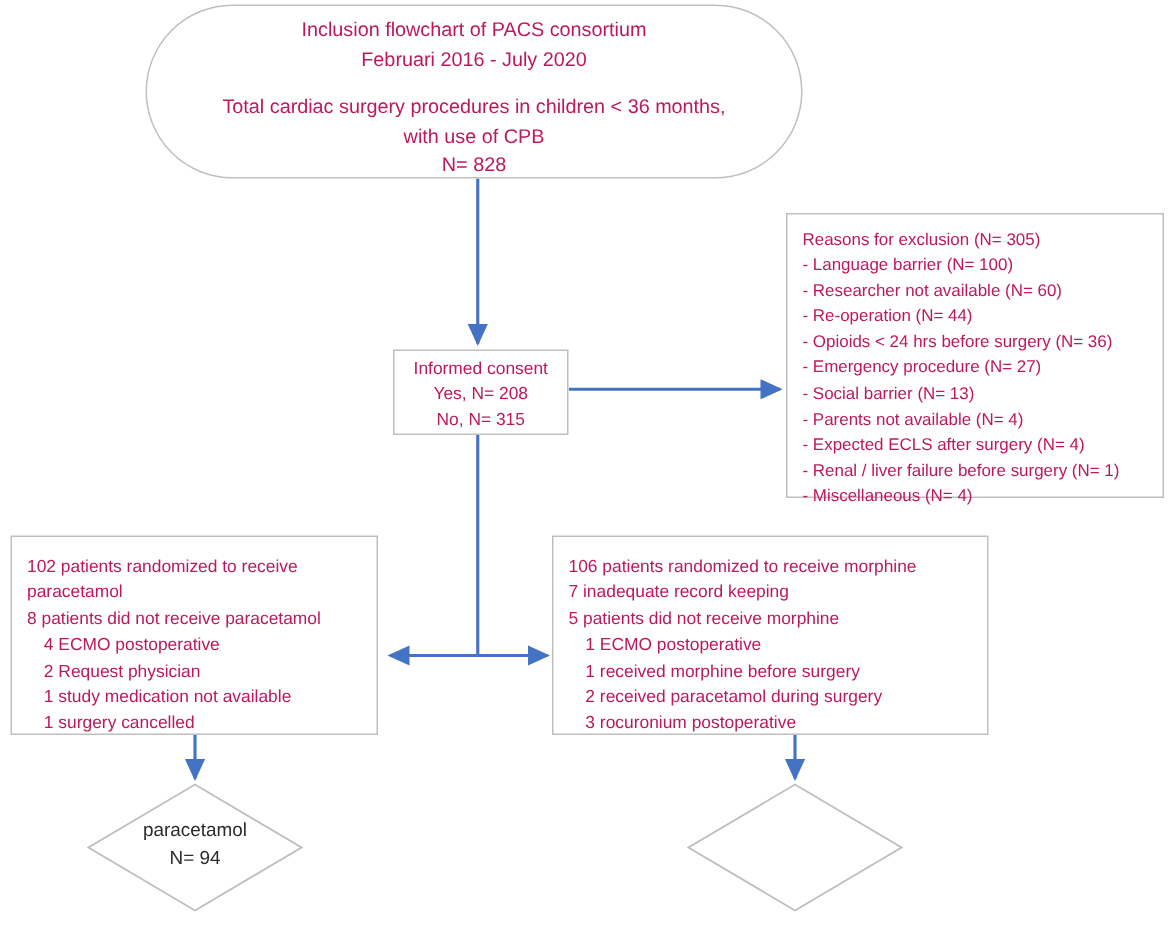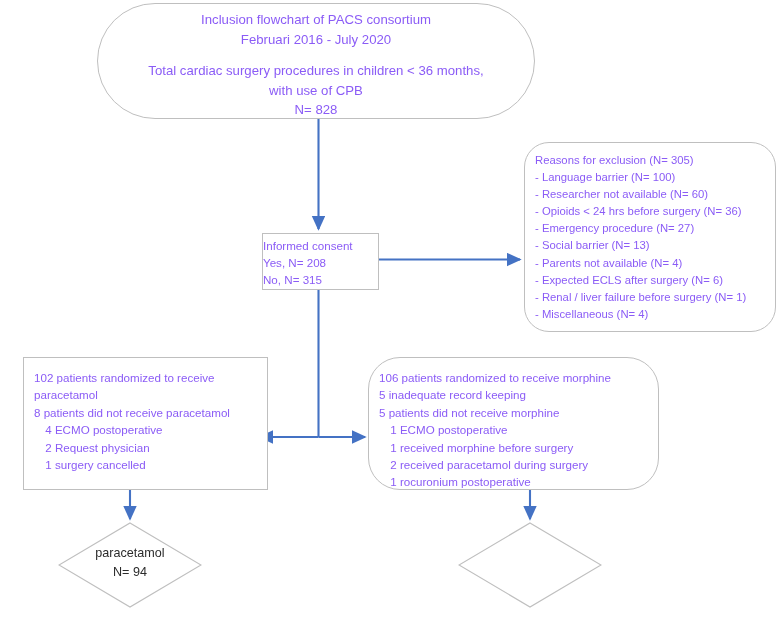--- a/index.html
+++ b/index.html
@@ -27,21 +27,21 @@
     width: 784px;
     height: 617px;
     pointer-events: none;
   }
 
   .node {
     position: absolute;
     box-sizing: border-box;
     background: #ffffff;
     border: 1px solid #bfbfbf;
-    color: #8b5cf6;
+    color: #be185d;
   }
 
   
   .stadium {
     left: 97px;
     top: 3px;
     width: 438px;
     height: 116px;
     border-radius: 58px;
     padding: 6px 46px 0 46px;
@@ -50,59 +50,56 @@
     line-height: 19.5px;
   }
   .stadium .gap { height: 12px; }
 
   
   .consent {
     left: 262px;
     top: 233px;
     width: 117px;
     height: 57px;
-    text-align: left;
+    text-align: center;
     font-size: 11.6px;
     line-height: 17px;
     padding-top: 3px;
   }
 
   
   .exclusion {
     left: 524px;
     top: 142px;
     width: 252px;
     height: 190px;
     font-size: 11.3px;
     line-height: 17.1px;
     padding: 9px 0 0 10px;
     text-align: left;
-    border-radius: 25px;
   }
 
   
   .arm {
     font-size: 11.6px;
     line-height: 17.4px;
     text-align: left;
     padding: 11px 0 0 10px;
   }
   .arm-left {
     left: 7px;
     top: 357px;
     width: 245px;
     height: 133px;
-    margin-left: 16px;
   }
   .arm-right {
     left: 368px;
     top: 357px;
     width: 291px;
     height: 133px;
-    border-radius: 32px;
   }
   .indent { padding-left: 8px; }
 
   
   .diamond-wrap {
     position: absolute;
     width: 144px;
     height: 86px;
   }
   .diamond-wrap.dl { left: 58px; top: 522px; }
@@ -170,46 +167,48 @@
   <div class="node consent">
     <span class="ln">Informed consent</span>
     <span class="ln">Yes, N= 208</span>
     <span class="ln">No, N= 315</span>
   </div>
 
   <div class="node exclusion">
     <span class="ln">Reasons for exclusion (N= 305)</span>
     <span class="ln">- Language barrier (N= 100)</span>
     <span class="ln">- Researcher not available (N= 60)</span>
+    <span class="ln">- Re-operation (N= 44)</span>
     <span class="ln">- Opioids &lt; 24 hrs before surgery (N= 36)</span>
     <span class="ln">- Emergency procedure (N= 27)</span>
     <span class="ln">- Social barrier (N= 13)</span>
     <span class="ln">- Parents not available (N= 4)</span>
-    <span class="ln">- Expected ECLS after surgery (N= 6)</span>
+    <span class="ln">- Expected ECLS after surgery (N= 4)</span>
     <span class="ln">- Renal / liver failure before surgery (N= 1)</span>
     <span class="ln">- Miscellaneous (N= 4)</span>
   </div>
 
   <div class="node arm arm-left">
     <span class="ln">102 patients randomized to receive</span>
     <span class="ln">paracetamol</span>
     <span class="ln">8 patients did not receive paracetamol</span>
     <span class="ln indent"> 4 ECMO postoperative</span>
     <span class="ln indent"> 2 Request physician</span>
+    <span class="ln indent"> 1 study medication not available</span>
     <span class="ln indent"> 1 surgery cancelled</span>
   </div>
 
   <div class="node arm arm-right">
     <span class="ln">106 patients randomized to receive morphine</span>
-    <span class="ln">5 inadequate record keeping</span>
+    <span class="ln">7 inadequate record keeping</span>
     <span class="ln">5 patients did not receive morphine</span>
     <span class="ln indent"> 1 ECMO postoperative</span>
     <span class="ln indent"> 1 received morphine before surgery</span>
     <span class="ln indent"> 2 received paracetamol during surgery</span>
-    <span class="ln indent"> 1 rocuronium postoperative</span>
+    <span class="ln indent"> 3 rocuronium postoperative</span>
   </div>
 
   <div class="diamond-wrap dl">
     <svg class="diamond-shape" viewBox="0 0 144 86">
       <polygon points="72,1 143,43 72,85 1,43" fill="#ffffff" stroke="#bfbfbf" stroke-width="1.2"></polygon>
     </svg>
     <div class="diamond-label">
       <span class="ln">paracetamol</span>
       <span class="ln">N= 94</span>
     </div>

